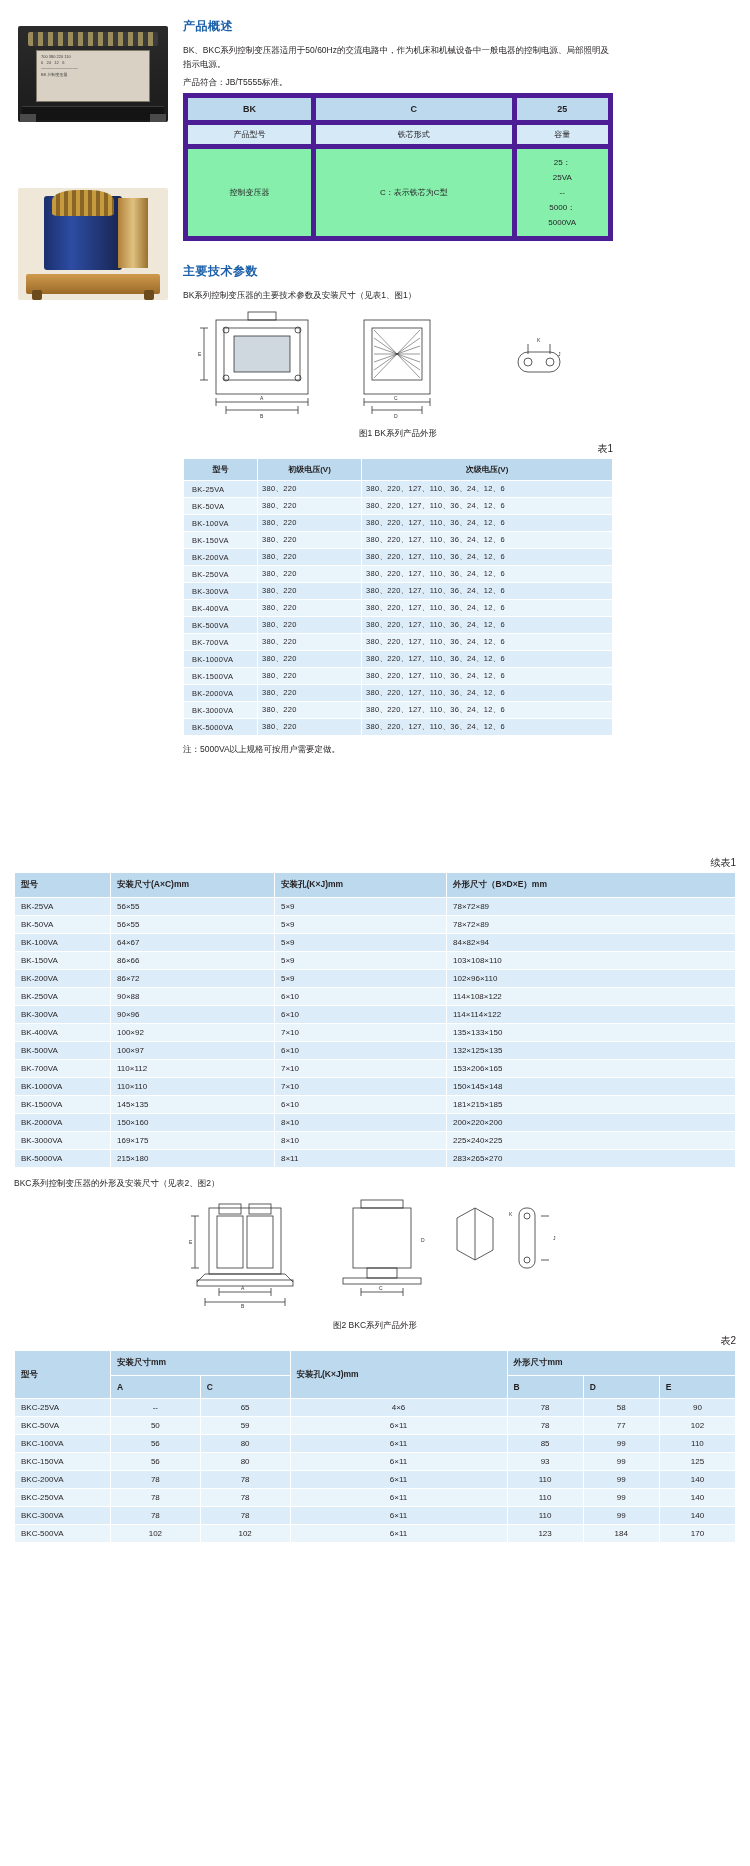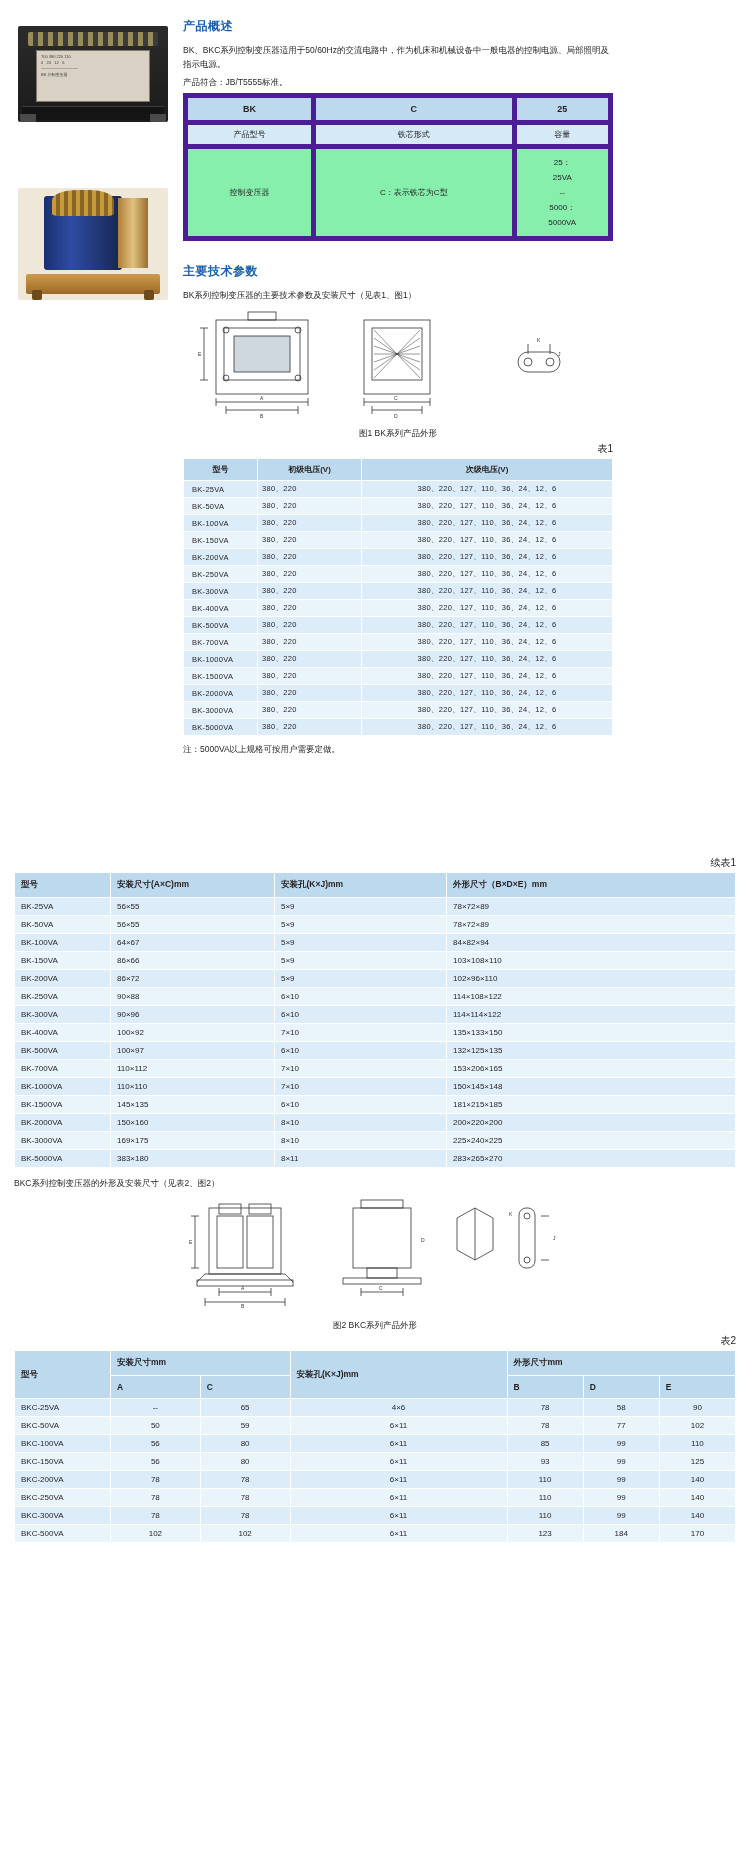--- a/index.html
+++ b/index.html
@@ -126,21 +126,21 @@
     border:1px solid #ffffff;
     font-size:7.5px;
     padding:3px 4px;
     color:#231f20;
   }
   .spec-table thead th { background:#bcd9ee; font-weight:bold; font-size:8px; padding:5px 4px; text-align:center;}
   .spec-table tbody tr:nth-child(odd) td { background:#dcecf8; }
   .spec-table tbody tr:nth-child(even) td { background:#eaf4fb; }
   .spec-table td.c1 { width:74px; text-align:left; padding-left:8px; letter-spacing:0.3px;}
   .spec-table td.c2 { width:104px; text-align:left; letter-spacing:0.3px;}
-  .spec-table td.c3 { text-align:center; letter-spacing:0.3px;}
+  .spec-table td.c3 { letter-spacing:0.3px;}
 
   .note { font-size:8.5px; margin:8px 0 0 0; }
 
   
   .full { position:absolute; left:14px; width:722px; }
 
   .wide-table { width:722px; }
   .wide-table th, .wide-table td {
     border:1px solid #ffffff;
     font-size:8px;
@@ -464,21 +464,21 @@
             <td>200×220×200</td>
           </tr>
         <tr>
             <td class="k">BK-3000VA</td>
             <td class="a">169×175</td>
             <td class="b">8×10</td>
             <td>225×240×225</td>
           </tr>
         <tr>
             <td class="k">BK-5000VA</td>
-            <td class="a">383×180</td>
+            <td class="a">215×180</td>
             <td class="b">8×11</td>
             <td>283×265×270</td>
           </tr>
       </tbody>
     </table>
 
     <p class="small-cap">BKC系列控制变压器的外形及安装尺寸（见表2、图2）</p>
 
     <div class="figblock">
       <svg width="400" height="116" viewBox="0 0 400 116">

